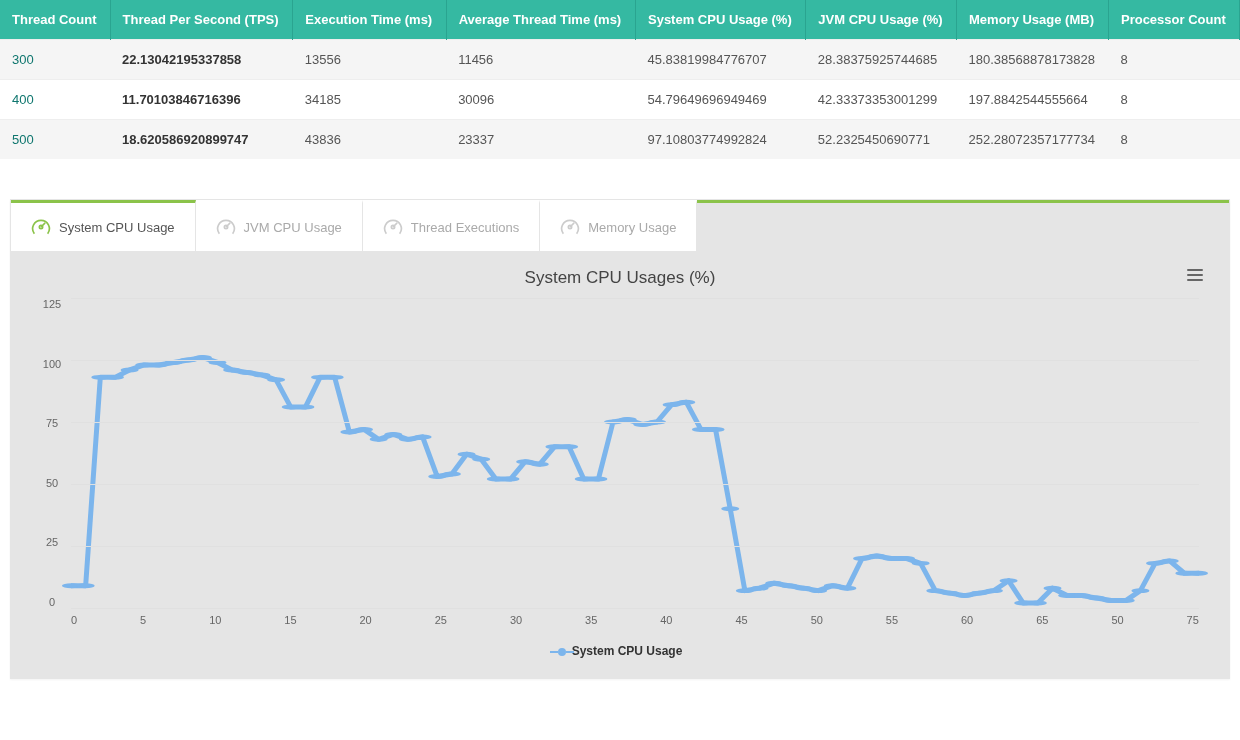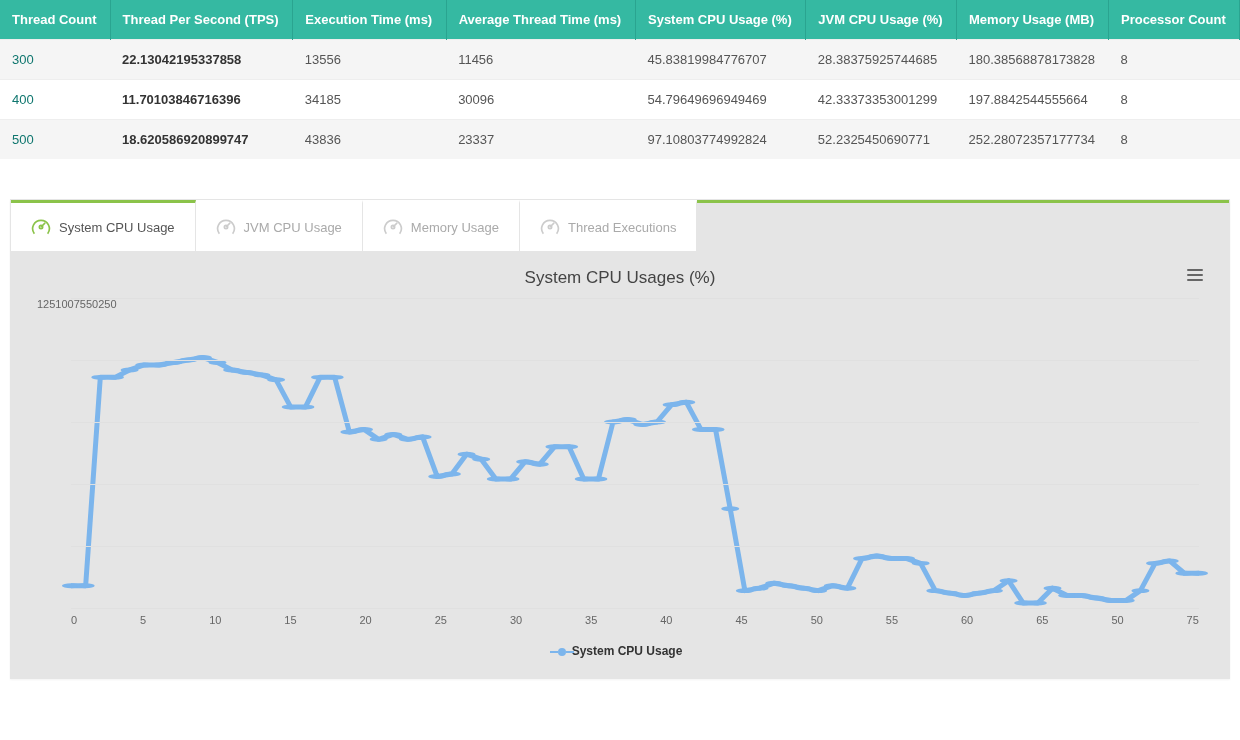--- a/index.html
+++ b/index.html
@@ -75,22 +75,22 @@
   }
   .menu-icon {
     position: absolute; top: 10px; right: 22px;
     cursor: pointer;
     padding: 4px;
   }
   .menu-icon div { width: 16px; height: 2px; background: #666; margin: 3px 0; border-radius:1px;}
   .plot-wrap { position: relative; height: 310px; margin-left: 40px; margin-right: 10px; }
   .y-axis {
     position: absolute; left: -34px; top: 0; height: 100%;
-    display: flex; flex-direction: row; justify-content: space-between;
-    font-size: 11px; color: #666; text-align: left; width: 30px;
+    display: flex; flex-direction: column; justify-content: space-between;
+    font-size: 11px; color: #666; text-align: center; width: 30px;
   }
   .grid-line {
     position: absolute; left: 0; right: 0; border-top: 1px solid #e0e0e0;
   }
   .x-axis {
     display: flex; justify-content: space-between;
     margin-left: 40px; margin-right: 10px; margin-top: 6px;
     font-size: 11px; color: #666;
   }
   .legend {
@@ -172,28 +172,28 @@
           <path d="M12 14a2 2 0 1 0 0-4 2 2 0 0 0 0 4z"></path>
           <path d="M12 4a10 10 0 0 0-8 16M12 4a10 10 0 0 1 8 16M12 12l5-5"></path>
         </svg>
       <span>JVM CPU Usage</span>
     </div>
     <div class="tab">
       <svg viewBox="0 0 24 24" fill="none" stroke="#ccc" stroke-width="2">
           <path d="M12 14a2 2 0 1 0 0-4 2 2 0 0 0 0 4z"></path>
           <path d="M12 4a10 10 0 0 0-8 16M12 4a10 10 0 0 1 8 16M12 12l5-5"></path>
         </svg>
-      <span>Memory Usage</span>
+      <span>Thread Executions</span>
     </div>
     <div class="tab">
       <svg viewBox="0 0 24 24" fill="none" stroke="#ccc" stroke-width="2">
           <path d="M12 14a2 2 0 1 0 0-4 2 2 0 0 0 0 4z"></path>
           <path d="M12 4a10 10 0 0 0-8 16M12 4a10 10 0 0 1 8 16M12 12l5-5"></path>
         </svg>
-      <span>Thread Executions</span>
+      <span>Memory Usage</span>
     </div>
   </div>
 
   <div class="chart-area">
     <div class="chart-title">System CPU Usages (%)</div>
     <div class="menu-icon">
         <div></div>
         <div></div>
         <div></div>
       </div>

